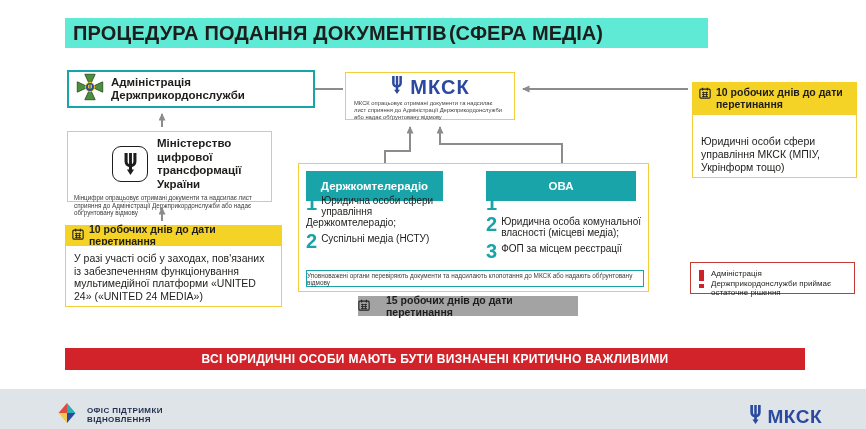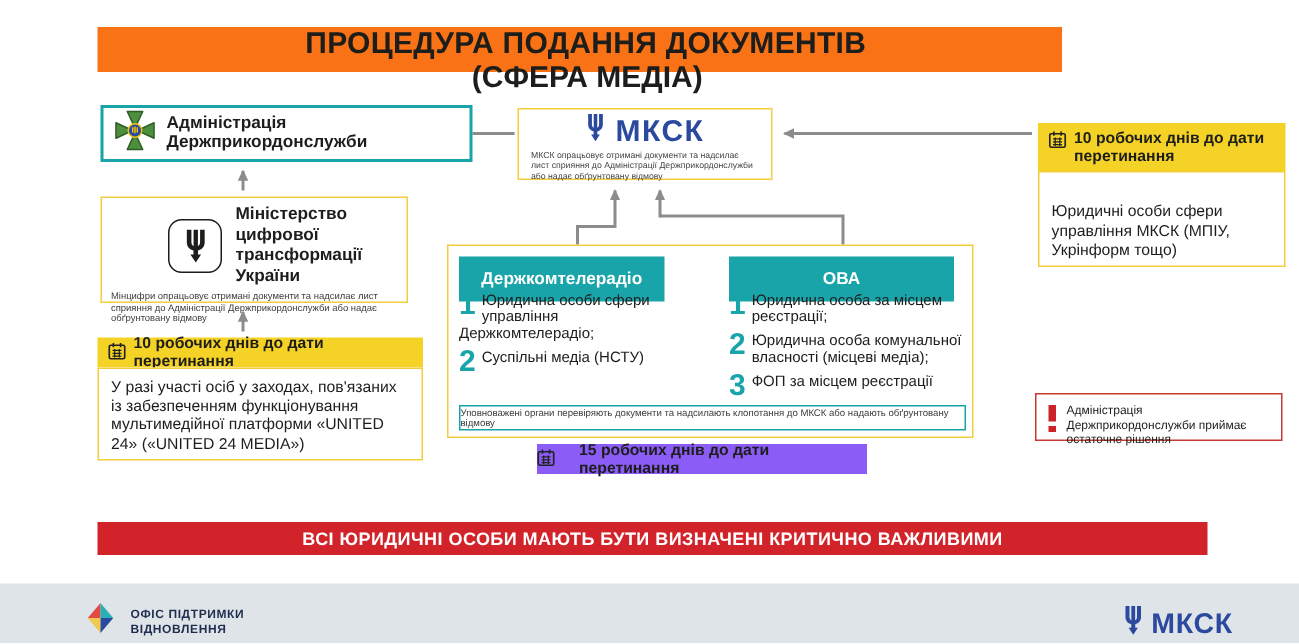--- a/index.html
+++ b/index.html
@@ -5,22 +5,22 @@
   html,body { margin:0; padding:0; background:#ffffff; }
   .canvas {
     position:relative; width:866px; height:429px; background:#ffffff;
     font-family:"Liberation Sans", sans-serif; color:#1d1d1b; overflow:hidden;
   }
   .abs { position:absolute; box-sizing:border-box; }
   svg.arrows { position:absolute; left:0; top:0; width:866px; height:429px; z-index:1; pointer-events:none; }
   .z { z-index:2; }
 
   
-  .title-bar { left:65px; top:18px; width:643px; height:30px; background:#f97316;
-    display:flex; align-items:center; padding-left:8px;flex-direction:column; }
+  .title-bar { left:65px; top:18px; width:643px; height:30px; background:#5eead4;
+    display:flex; align-items:center; padding-left:8px; }
   .title-main { font-size:20px; font-weight:800; letter-spacing:.2px; }
   .title-sub { font-size:20px; font-weight:700; margin-left:2px; }
 
   
   .box-border-guard { left:67px; top:70px; width:248px; height:38px; background:#fff;
     border:2px solid #18A4A9; display:flex; align-items:center; gap:7px; padding:0 4px 0 7px; }
   .bg-label { font-size:11.5px; font-weight:700; line-height:13px; }
 
   .box-ministry { left:67px; top:131px; width:205px; height:71px; background:#fff;
     border:1.5px solid #F3CD3A; padding:5px 6px 4px 6px; }
@@ -50,21 +50,21 @@
   .hdr-ova { left:187px; top:7px; width:150px; }
   .col-items { position:absolute; top:31px; }
   .items-committee { left:7px; width:157px; }
   .items-ova { left:187px; width:160px; }
   .item { margin-bottom:5px; font-size:10px; line-height:11px; }
   .item::after { content:""; display:block; clear:both; }
   .num { float:left; font-size:20px; line-height:16px; font-weight:800; color:#18A4A9; margin-right:4px; }
   .auth-note { position:absolute; left:7px; top:106px; width:336px; height:15px;
     border:1px solid #18A4A9; background:#fff; display:flex; align-items:center;
     justify-content:center; font-size:6.4px; color:#3c3c3c; }
-  .deadline-bar-15 { left:358px; top:296px; width:220px; height:20px; background:#8b5cf6;
+  .deadline-bar-15 { left:358px; top:296px; width:220px; height:20px; background:#a3a3a3;
     display:flex; align-items:center; justify-content:center; gap:16px; font-size:10.5px; font-weight:700; }
 
   
   .deadline-right { left:692px; top:82px; width:165px; height:32px; background:#F5D226;
     display:flex; align-items:flex-start; gap:5px; padding:4px 6px 0 7px;
     font-size:10.5px; font-weight:700; line-height:12px; }
   .box-entities { left:692px; top:114px; width:165px; height:64px; background:#fff;
     border:1.5px solid #F3CD3A; padding:20px 34px 6px 8px; font-size:10.5px; line-height:13px; }
   .box-final { left:690px; top:262px; width:165px; height:32px; background:#fff;
     border:1.5px solid #C43B33; display:flex; gap:7px; padding:6px 6px 5px 8px; }
@@ -172,21 +172,21 @@
       <div class="item">
         <span class="num">1</span><span>Юридична особи сфери управління Держкомтелерадіо;</span>
       </div>
       <div class="item">
         <span class="num">2</span><span>Суспільні медіа (НСТУ)</span>
       </div>
     </div>
 
     <div class="col-items items-ova">
       <div class="item">
-        <span class="num">1</span><span>Юридична особа за місцем реєстрації;</span>
+        <span class="num">1</span>
       </div>
       <div class="item">
         <span class="num">2</span><span>Юридична особа комунальної власності (місцеві медіа);</span>
       </div>
       <div class="item">
         <span class="num">3</span><span>ФОП за місцем реєстрації</span>
       </div>
     </div>
 
     <div class="auth-note">Уповноважені органи перевіряють документи та надсилають клопотання до МКСК або надають обґрунтовану відмову</div>

